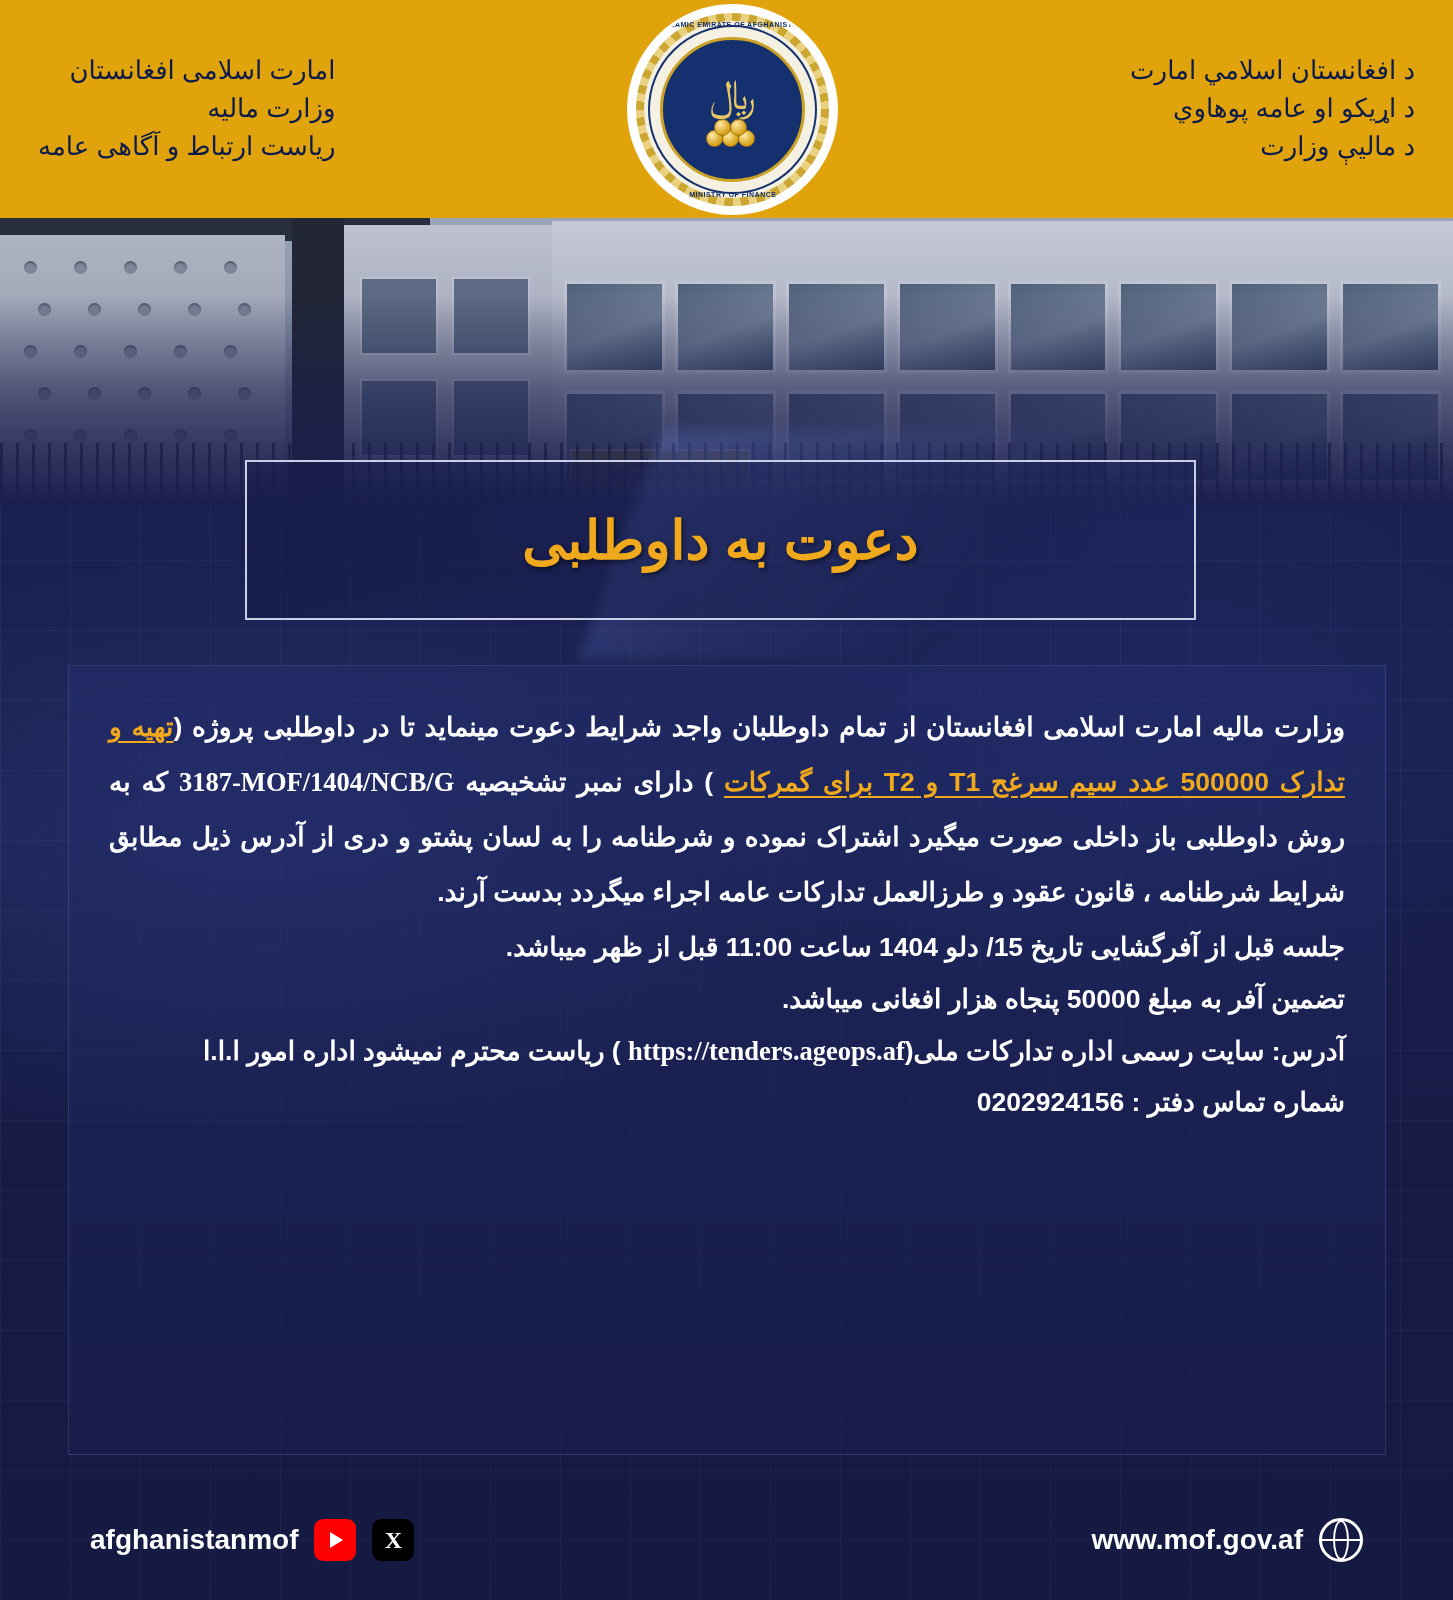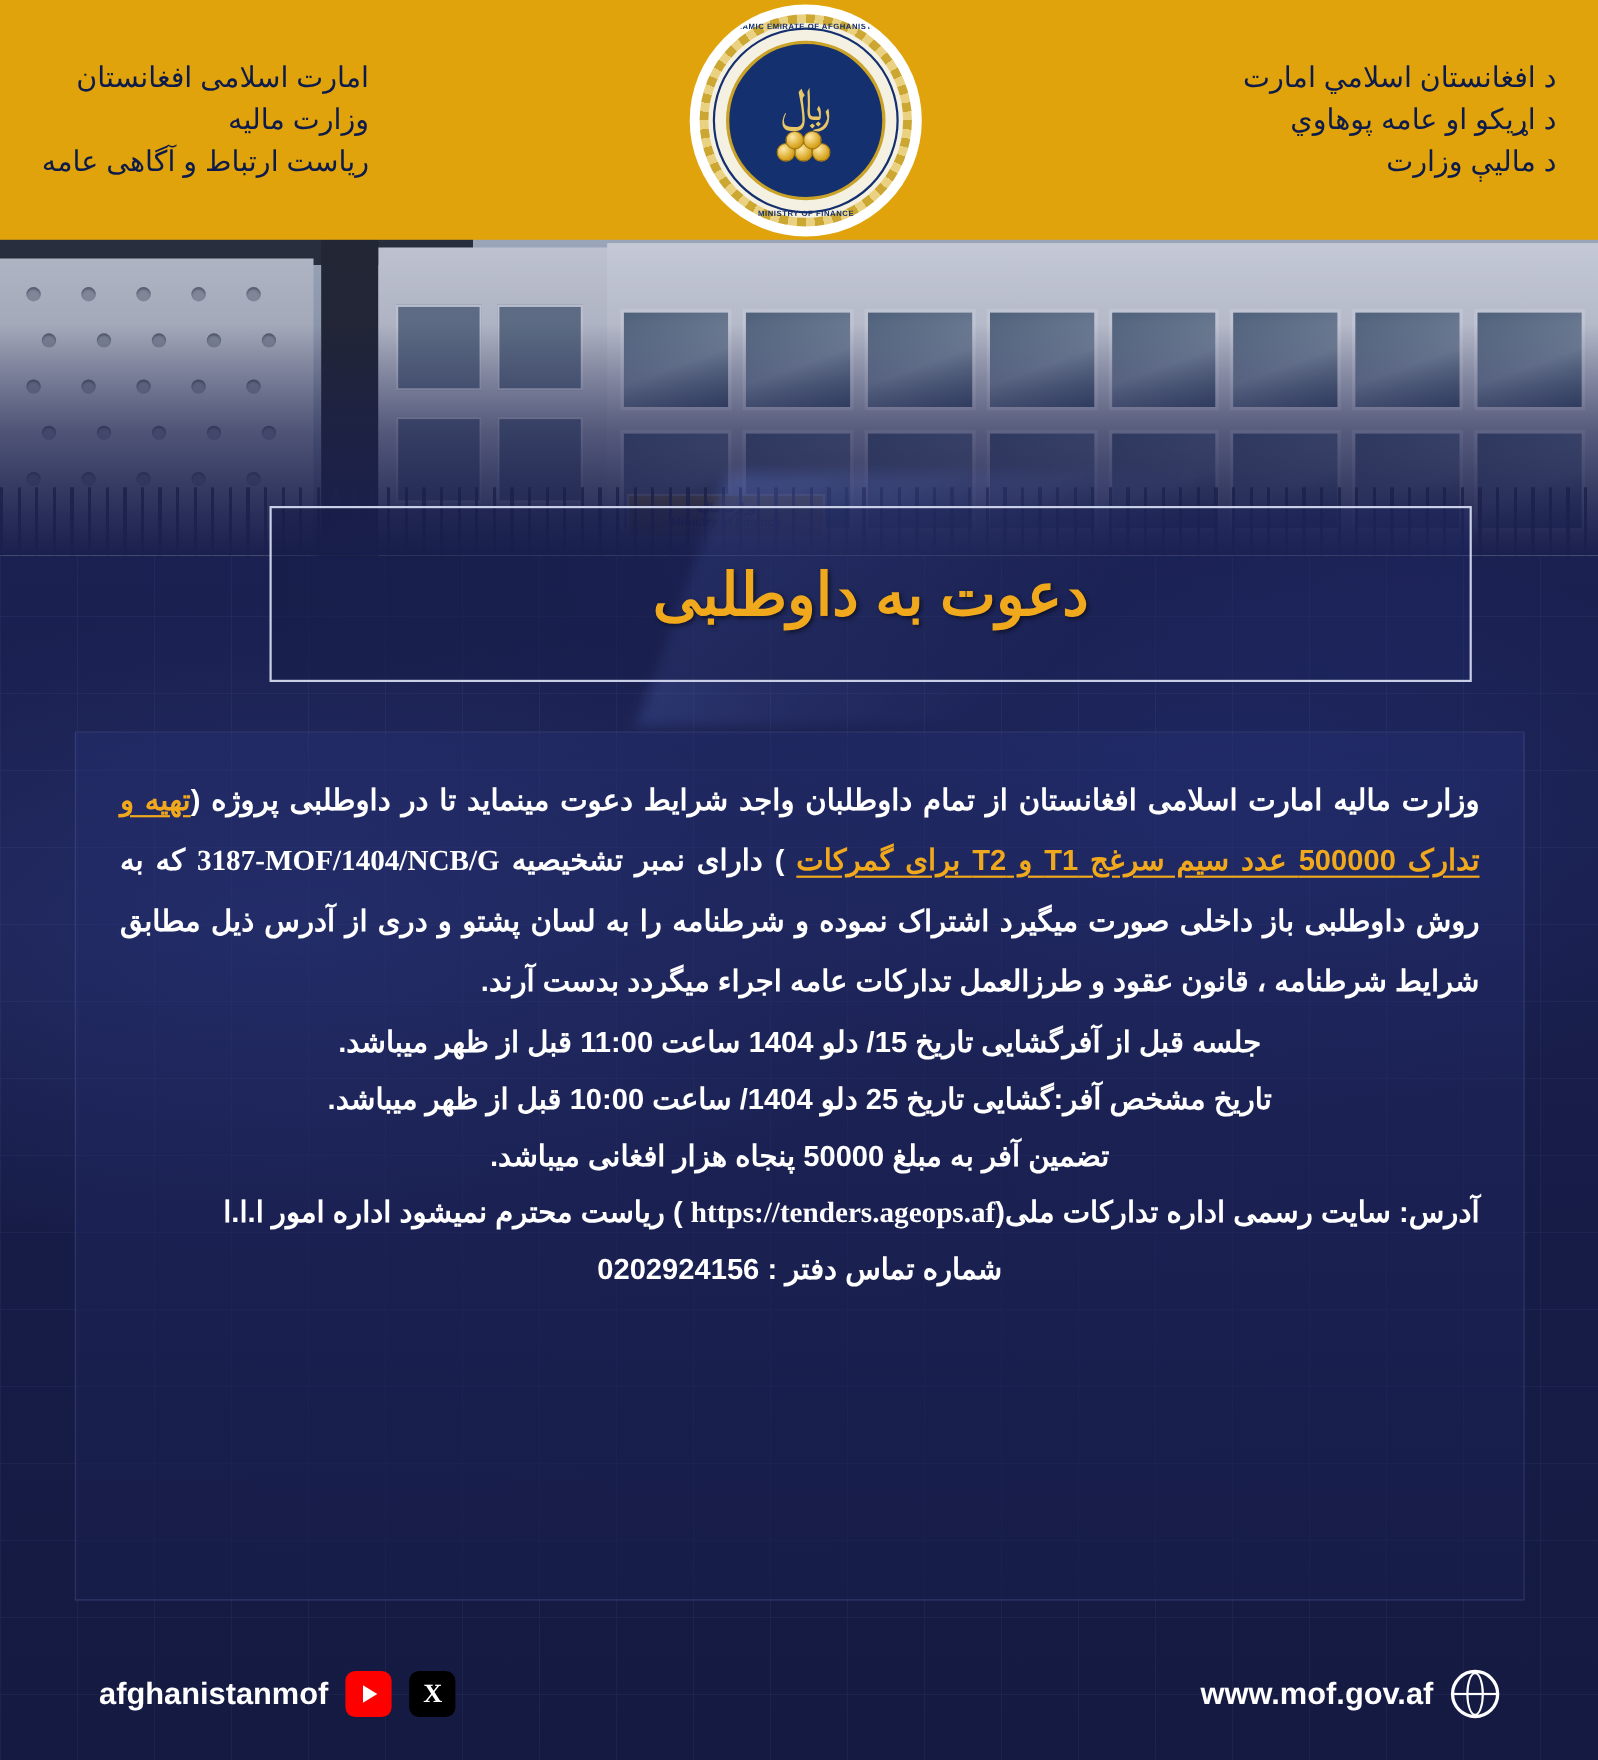--- a/index.html
+++ b/index.html
@@ -208,21 +208,21 @@
     background: linear-gradient(115deg, rgba(120,150,255,.22), rgba(120,150,255,0) 70%);
     transform: skewX(-20deg);
     filter: blur(6px);
     z-index: 3;
   }
 
   
   .title-box {
     position: absolute;
     left: 245px; top: 460px;
-    width: 1093px; height: 160px;
+    width: 951px; height: 160px;
     border: 2px solid #c9cfe6;
     background: linear-gradient(90deg, rgba(22,28,70,.55), rgba(30,40,100,.35));
     display: flex; align-items: center; justify-content: center;
     z-index: 6;
   }
   .title-box .title {
     color: #f0a81d;
     font-size: 54px;
     font-weight: bold;
     text-shadow: 2px 2px 4px rgba(0,0,0,.5);
@@ -247,21 +247,21 @@
     text-justify: inter-word;
     color: #ffffff;
     margin-bottom: 2px;
   }
   .para .hl { color: #f0a81d; text-decoration: underline; text-underline-offset: 5px; }
   .para .ltr { direction: ltr; unicode-bidi: embed; font-family: "Liberation Serif", serif; }
   .line {
     font-size: 26.5px;
     font-weight: bold;
     line-height: 1.95;
-    text-align: center;
+    text-align: right;
     color: #ffffff;
   }
   .line .ltr { direction: ltr; unicode-bidi: embed; font-family: "Liberation Serif", serif; }
   .line.just { text-align: justify; }
 
   
   .footer {
     position: absolute;
     left: 0; bottom: 0; width: 1453px; height: 120px;
     display: flex; align-items: center; justify-content: space-between;
@@ -418,21 +418,20 @@
   <div class="title">دعوت به داوطلبی</div>
 </div>
 
 <div class="content">
 
   <p class="para">
     <span>وزارت مالیه امارت اسلامی افغانستان از تمام داوطلبان واجد شرایط دعوت مینماید تا در داوطلبی پروژه (</span><span class="hl">تهیه و تدارک 500000 عدد سیم سرغج T1 و T2 برای گمرکات</span><span> ) دارای نمبر تشخیصیه </span><span class="ltr">3187-MOF/1404/NCB/G</span><span> که به روش داوطلبی باز داخلی صورت میگیرد اشتراک نموده و شرطنامه را به لسان پشتو و دری از آدرس ذیل مطابق شرایط شرطنامه ، قانون عقود و طرزالعمل تدارکات عامه اجراء میگردد بدست آرند.</span>
   </p>
 
   <div class="line">جلسه قبل از آفرگشایی تاریخ 15/ دلو 1404 ساعت 11:00 قبل از ظهر میباشد.</div>
-  <div class="line">تاریخ مشخص آفر:گشایی تاریخ 25 دلو 1404/ ساعت 10:00 قبل از ظهر میباشد.</div>
   <div class="line">تضمین آفر به مبلغ 50000 پنجاه هزار افغانی میباشد.</div>
 
   <div class="line just">
     <span>آدرس: سایت رسمی اداره تدارکات ملی(</span><span class="ltr">https://tenders.ageops.af</span><span> ) ریاست محترم نمیشود اداره امور ا.ا.ا</span>
   </div>
 
   <div class="line">شماره تماس دفتر : 0202924156</div>
 </div>
 
 <div class="footer">

